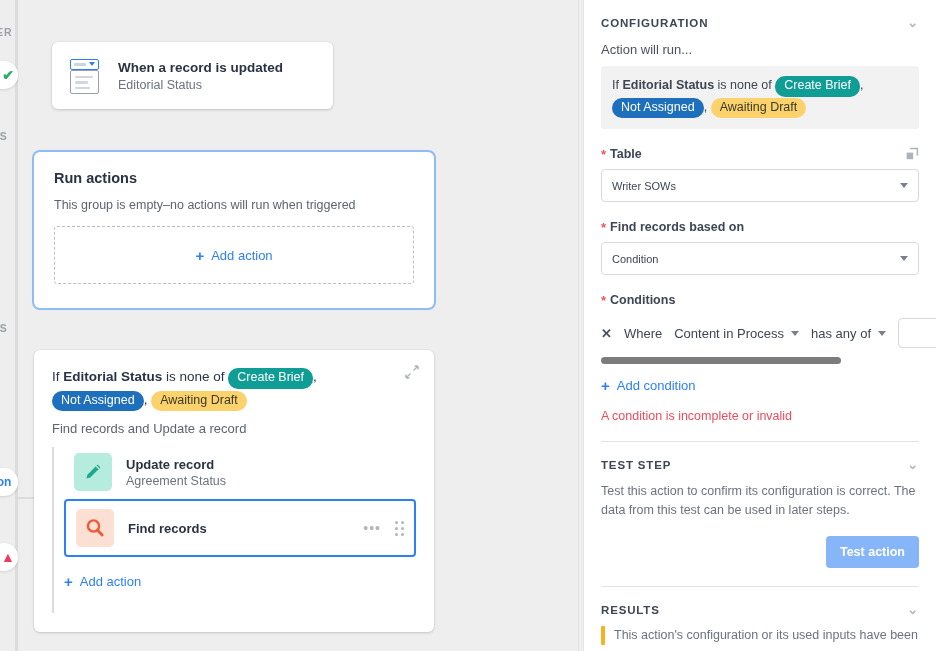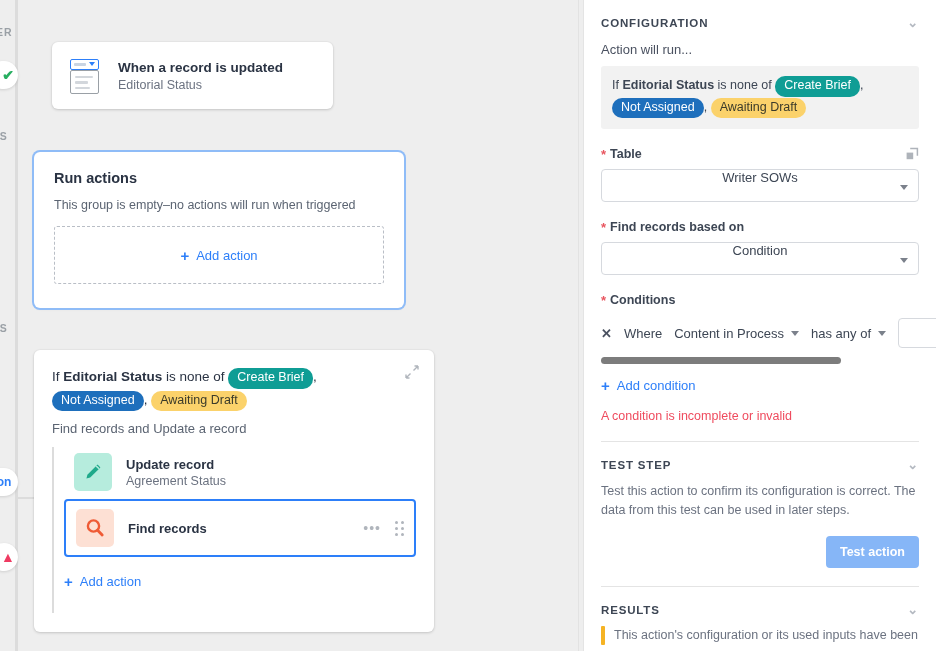--- a/index.html
+++ b/index.html
@@ -70,21 +70,21 @@
     padding: 5px 4px 0 4px;
   }
   .trig-icon .box i { display: block; height: 2.6px; background: #d3d7dc; border-radius: 1px; margin-bottom: 3px; }
   .trig-icon .box i:nth-child(1){ width: 18px; }
   .trig-icon .box i:nth-child(2){ width: 13px; }
   .trig-icon .box i:nth-child(3){ width: 15px; }
   .trig-title { font-size: 13.5px; font-weight: 700; color: #2a3343; line-height: 1.3; }
   .trig-sub { font-size: 12.5px; color: #6b7280; margin-top: 2px; }
 
   
-  .run-card { left: 34px; top: 152px; width: 370px; height: 156px; padding: 18px 20px; }
+  .run-card { left: 34px; top: 152px; width: 400px; height: 156px; padding: 18px 20px; }
   .run-title { font-size: 14.5px; font-weight: 700; color: #2a3343; }
   .run-desc { font-size: 12.5px; color: #5b6472; margin-top: 12px; }
   .dashed-add {
     margin-top: 14px; height: 58px;
     border: 1px dashed #b9bec6; border-radius: 3px;
     display: flex; align-items: center; justify-content: center;
     color: #2d7ff9; font-size: 13px;
   }
   .dashed-add .plus { font-size: 15px; margin-right: 7px; font-weight: 600; }
 
@@ -148,21 +148,21 @@
   }
   .cond-summary .bold { font-weight: 700; }
 
   .field-label { font-size: 12.5px; color: #3d4654; font-weight: 600; margin-top: 18px; display: flex; align-items: center; }
   .req { color: #e8555f; margin-right: 4px; font-size: 13px; line-height: 1; }
   .ext-ico { margin-left: auto; }
 
   .select {
     margin-top: 8px; height: 33px; border: 1px solid #d6d9de; border-radius: 4px;
     display: flex; align-items: center; padding: 0 10px;
-    font-size: 13px; color: #3d4654; background: #fff; flex-direction: column;
+    font-size: 11px; color: #3d4654; background: #fff;
   }
   .caret { margin-left: auto; width: 0; height: 0;
     border-left: 4px solid transparent; border-right: 4px solid transparent; border-top: 5px solid #7b818b; }
 
   .cond-row { margin-top: 11px; display: flex; align-items: center; gap: 12px; white-space: nowrap; }
   .x-btn { color: #4a5160; font-size: 13px; font-weight: 600; cursor: pointer; }
   .cond-where { font-size: 13px; color: #3d4654; }
   .cond-dd { font-size: 13px; color: #3d4654; display: flex; align-items: center; gap: 7px; }
   .cond-dd .caret { margin-left: 0; }
   .cond-input { width: 70px; height: 30px; border: 1px solid #d6d9de; border-radius: 4px; background: #fff; flex: 0 0 auto; }

